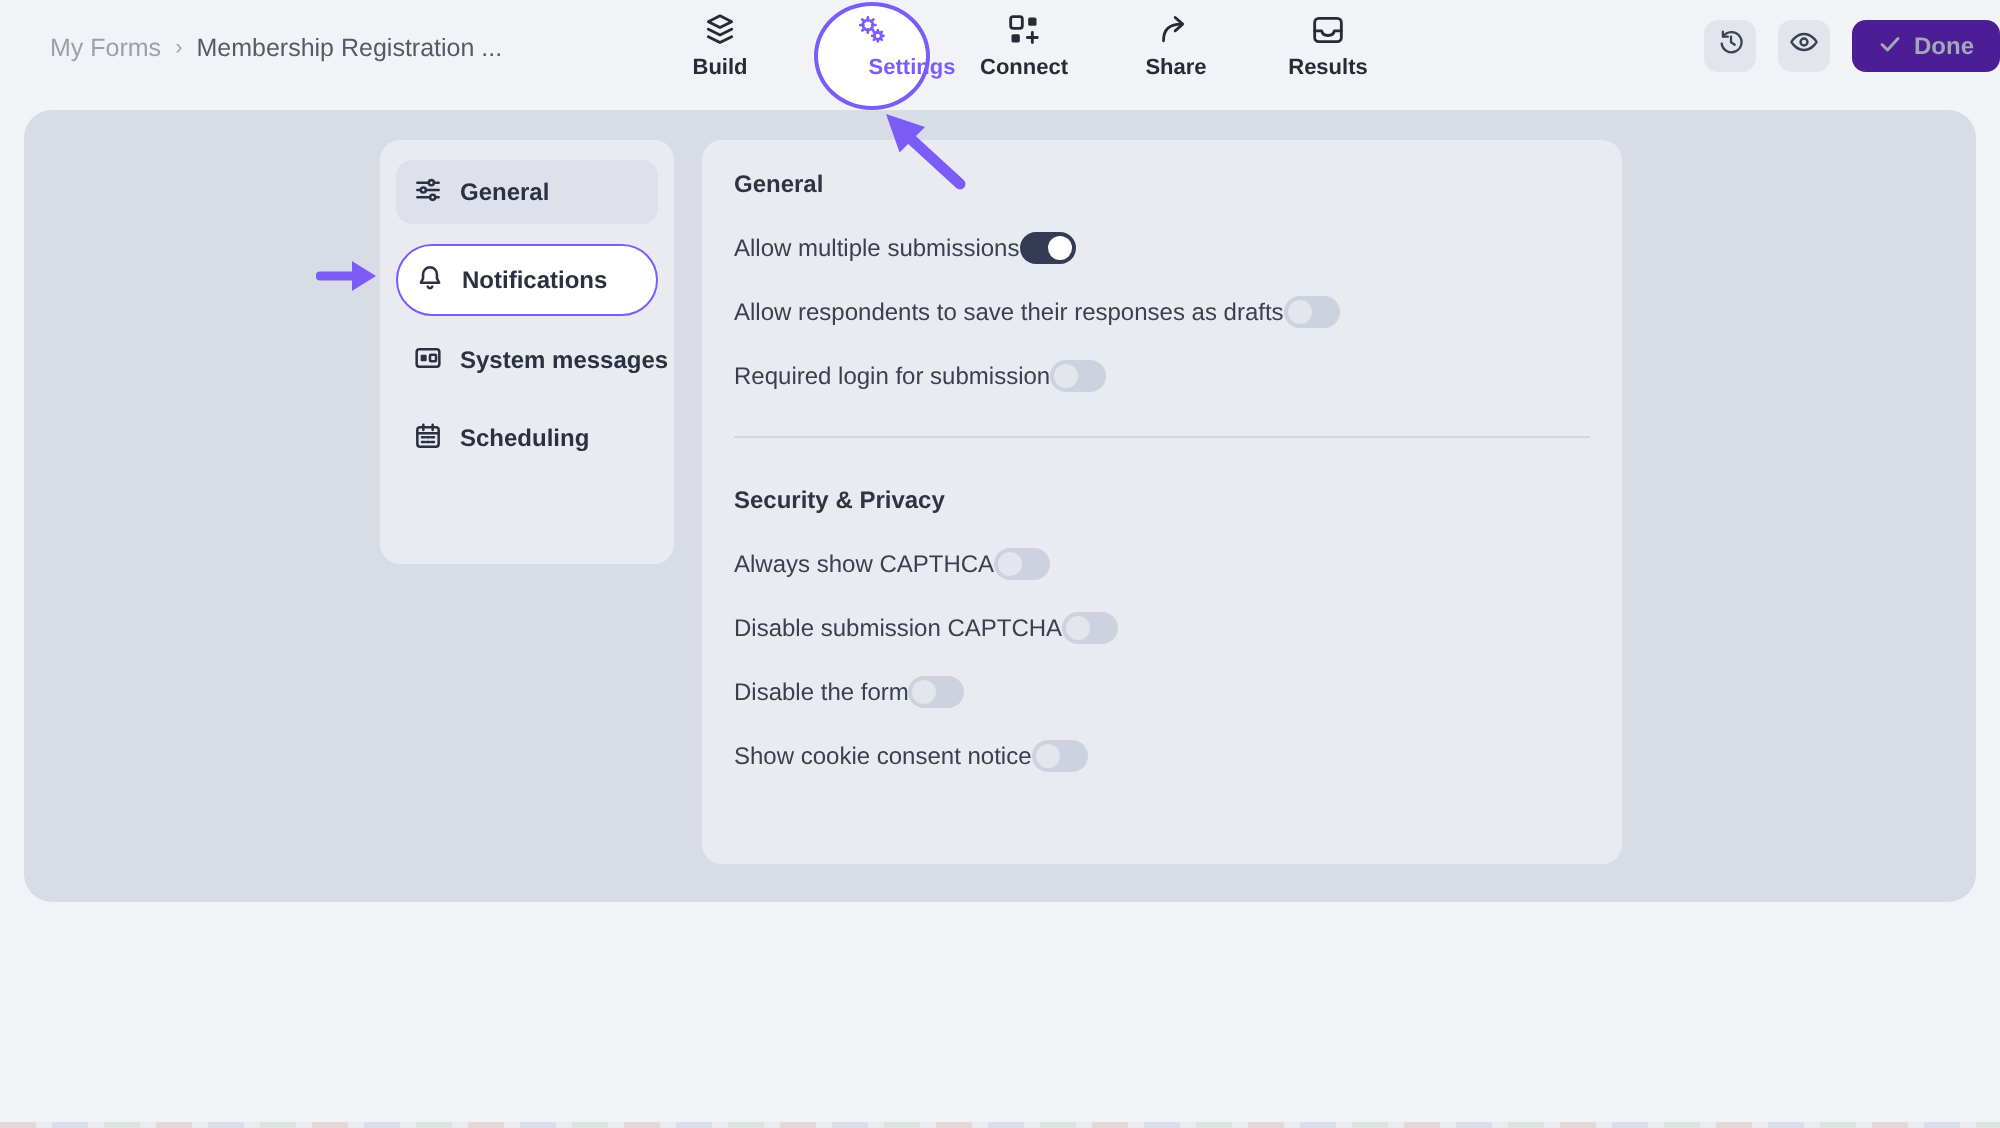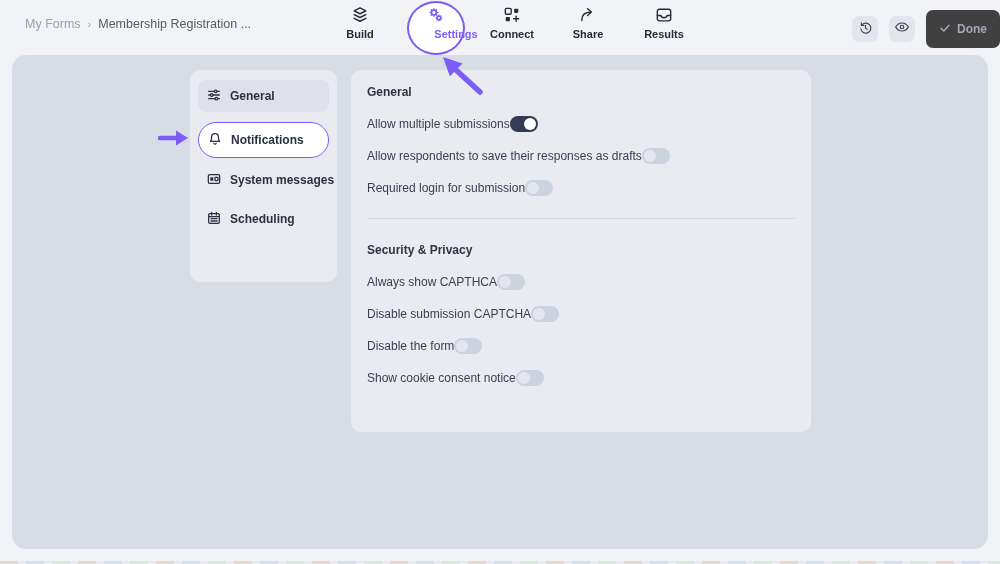--- a/index.html
+++ b/index.html
@@ -19,24 +19,24 @@
   .nav-item { position:relative; width:48px; display:flex; flex-direction:column; align-items:center; gap:3px; cursor:pointer; }
   .nav-item .nicon { width:20px; height:20px; position:relative; z-index:2; }
   .nav-item .nlabel { font-size:11px; font-weight:700; color:#262b38; position:relative; z-index:2; }
   .nav-item.active .nlabel { color:#7c5cf6;margin-left:40px; }
   .nav-item svg { stroke:#262b38; }
   .nav-item.active svg { stroke:#7c5cf6; }
   .settings-circle { position:absolute; left:50%; top:-4px; transform:translateX(-50%); width:58px; height:54px; background:#ffffff; border:2px solid #7c5cf6; border-radius:50%; z-index:1; }
 
   .actions { position:absolute; right:12px; top:10px; display:flex; gap:11px; align-items:center; }
   .icon-btn { width:26px; height:26px; border-radius:7px; background:#e2e5eb; display:flex; align-items:center; justify-content:center; cursor:pointer; }
-  .done-btn { height:38px; padding:0 13px; border-radius:7px; background:#404040; color:#a2a8b4; font-size:12px; font-weight:600; display:flex; align-items:center; gap:6px; cursor:default; }
-
-  
-  .panel { position:absolute; left:12px; top:55px; width:976px; height:494px; background:#d8dce5; border-radius:14px; }
+  .done-btn { height:26px; padding:0 13px; border-radius:7px; background:#4c1d95; color:#a2a8b4; font-size:12px; font-weight:600; display:flex; align-items:center; gap:6px; cursor:default; }
+
+  
+  .panel { position:absolute; left:12px; top:55px; width:976px; height:396px; background:#d8dce5; border-radius:14px; }
 
   
   .sidebar { position:absolute; left:178px; top:15px; width:147px; height:212px; background:#e9ebf1; border-radius:10px; padding:10px 8px; }
   .side-item { display:flex; align-items:center; gap:8px; height:32px; padding:0 8px; border-radius:8px; font-size:12px; font-weight:600; color:#2b3140; cursor:pointer; }
   .side-item svg { stroke:#2b3140; flex:0 0 auto; }
   .side-item .slabel { white-space:nowrap; }
   .side-item.selected { background:#dee1ea; margin-bottom:8px; }
   .side-item.highlighted { background:#ffffff; border:1.7px solid #7c5cf6; border-radius:18px; height:36px; margin-bottom:6px;margin-top:10px; }
   .side-item.plain { margin-bottom:7px; }
 

